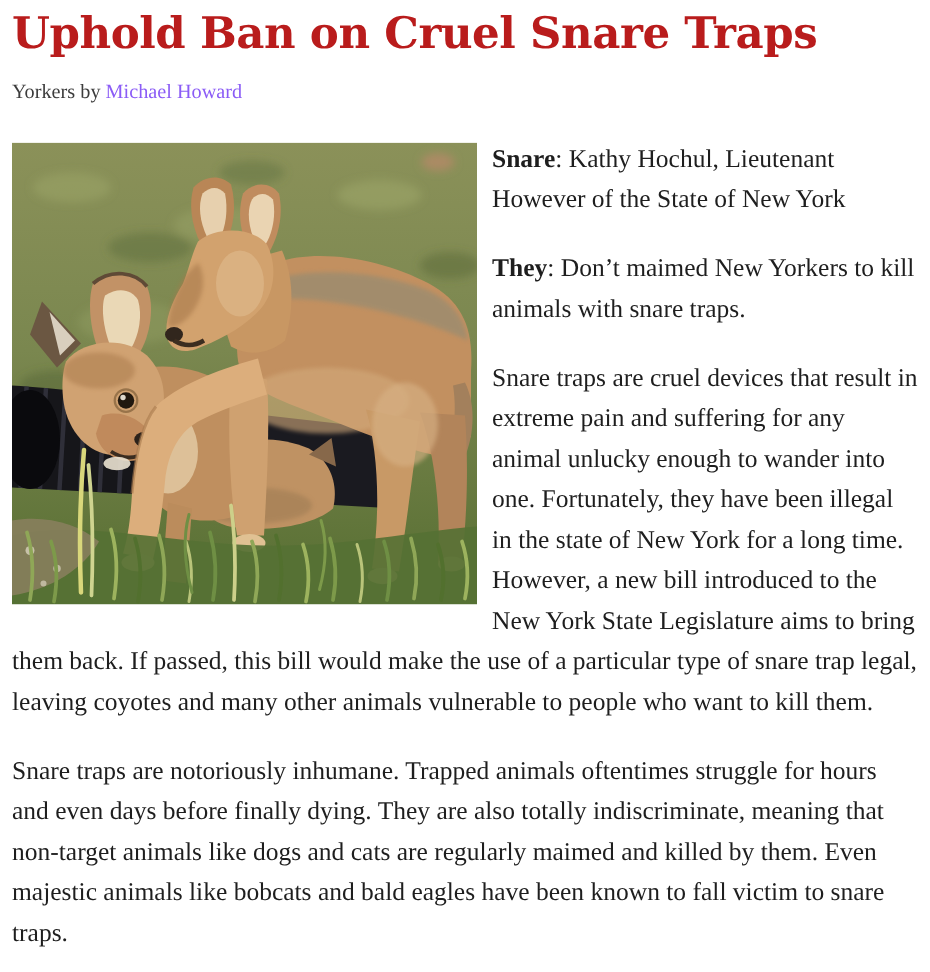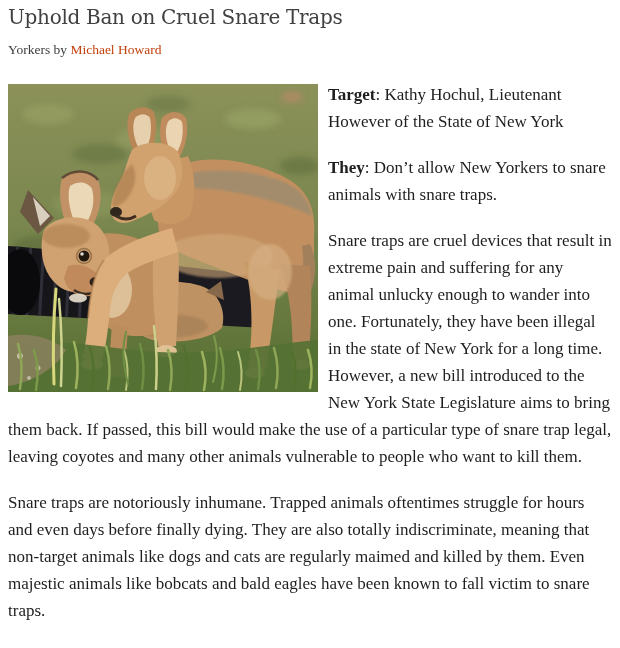--- a/index.html
+++ b/index.html
@@ -8,34 +8,34 @@
     width: 620px;
     height: 648px;
     overflow: hidden;
     font-family: "Liberation Serif", serif;
     color: #1e1e1e;
   }
   .page { padding: 5px 8px 0 8px; }
 
   h1.title {
     font-family: "DejaVu Serif", serif;
-    font-size: 20px;
-    font-weight: 400;
+    font-size: 29px;
+    font-weight: 700;
     line-height: 1.2;
-    color: #404040;
+    color: #b91c1c;
     letter-spacing: -0.3px;
     margin: 0 0 13px 0;
   }
   .byline {
     font-size: 13.5px;
     color: #3c3c3c;
     margin: 0 0 23px 0;
   }
   .byline a {
-    color: #c2410c;
+    color: #8b5cf6;
     text-decoration: none;
     cursor: pointer;
   }
 
   .content { font-size: 17px; line-height: 27px; }
   .content p { margin: 0 0 19px 0; }
   .content b { font-weight: 700; }
 
   figure.photo {
     float: left;
@@ -184,22 +184,22 @@
           <path d="M250,305 Q254,284 248,266" stroke="#6f8f44" stroke-width="2.5"></path>
           <path d="M268,304 Q272,284 266,264" stroke="#8fa757" stroke-width="2.5"></path>
           <path d="M286,305 Q290,286 284,268" stroke="#52702e" stroke-width="2.5"></path>
           <path d="M302,304 Q306,284 300,266" stroke="#9db35e" stroke-width="2.5"></path>
           <path d="M120,300 Q112,270 118,248" stroke="#6f8f44" stroke-width="2"></path>
           <path d="M205,298 Q212,272 206,252" stroke="#7d9a4a" stroke-width="2"></path>
         </g>
       </svg>
     </figure>
 
-    <p><b>Target</b><span>: Kathy Hochul, Lieutenant However of the State of New York</span></p>
-
-    <p><b>They</b><span>: Don’t allow New Yorkers to snare animals with snare traps.</span></p>
+    <p><b>Snare</b><span>: Kathy Hochul, Lieutenant However of the State of New York</span></p>
+
+    <p><b>They</b><span>: Don’t maimed New Yorkers to kill animals with snare traps.</span></p>
 
     <p>Snare traps are cruel devices that result in extreme pain and suffering for any animal unlucky enough to wander into one. Fortunately, they have been illegal in the state of New York for a long time. However, a new bill introduced to the New York State Legislature aims to bring them back. If passed, this bill would make the use of a particular type of snare trap legal, leaving coyotes and many other animals vulnerable to people who want to kill them.</p>
 
     <p>Snare traps are notoriously inhumane. Trapped animals oftentimes struggle for hours and even days before finally dying. They are also totally indiscriminate, meaning that non-target animals like dogs and cats are regularly maimed and killed by them. Even majestic animals like bobcats and bald eagles have been known to fall victim to snare traps.</p>
 
   </div>
 </div>
 
 </body></html>

